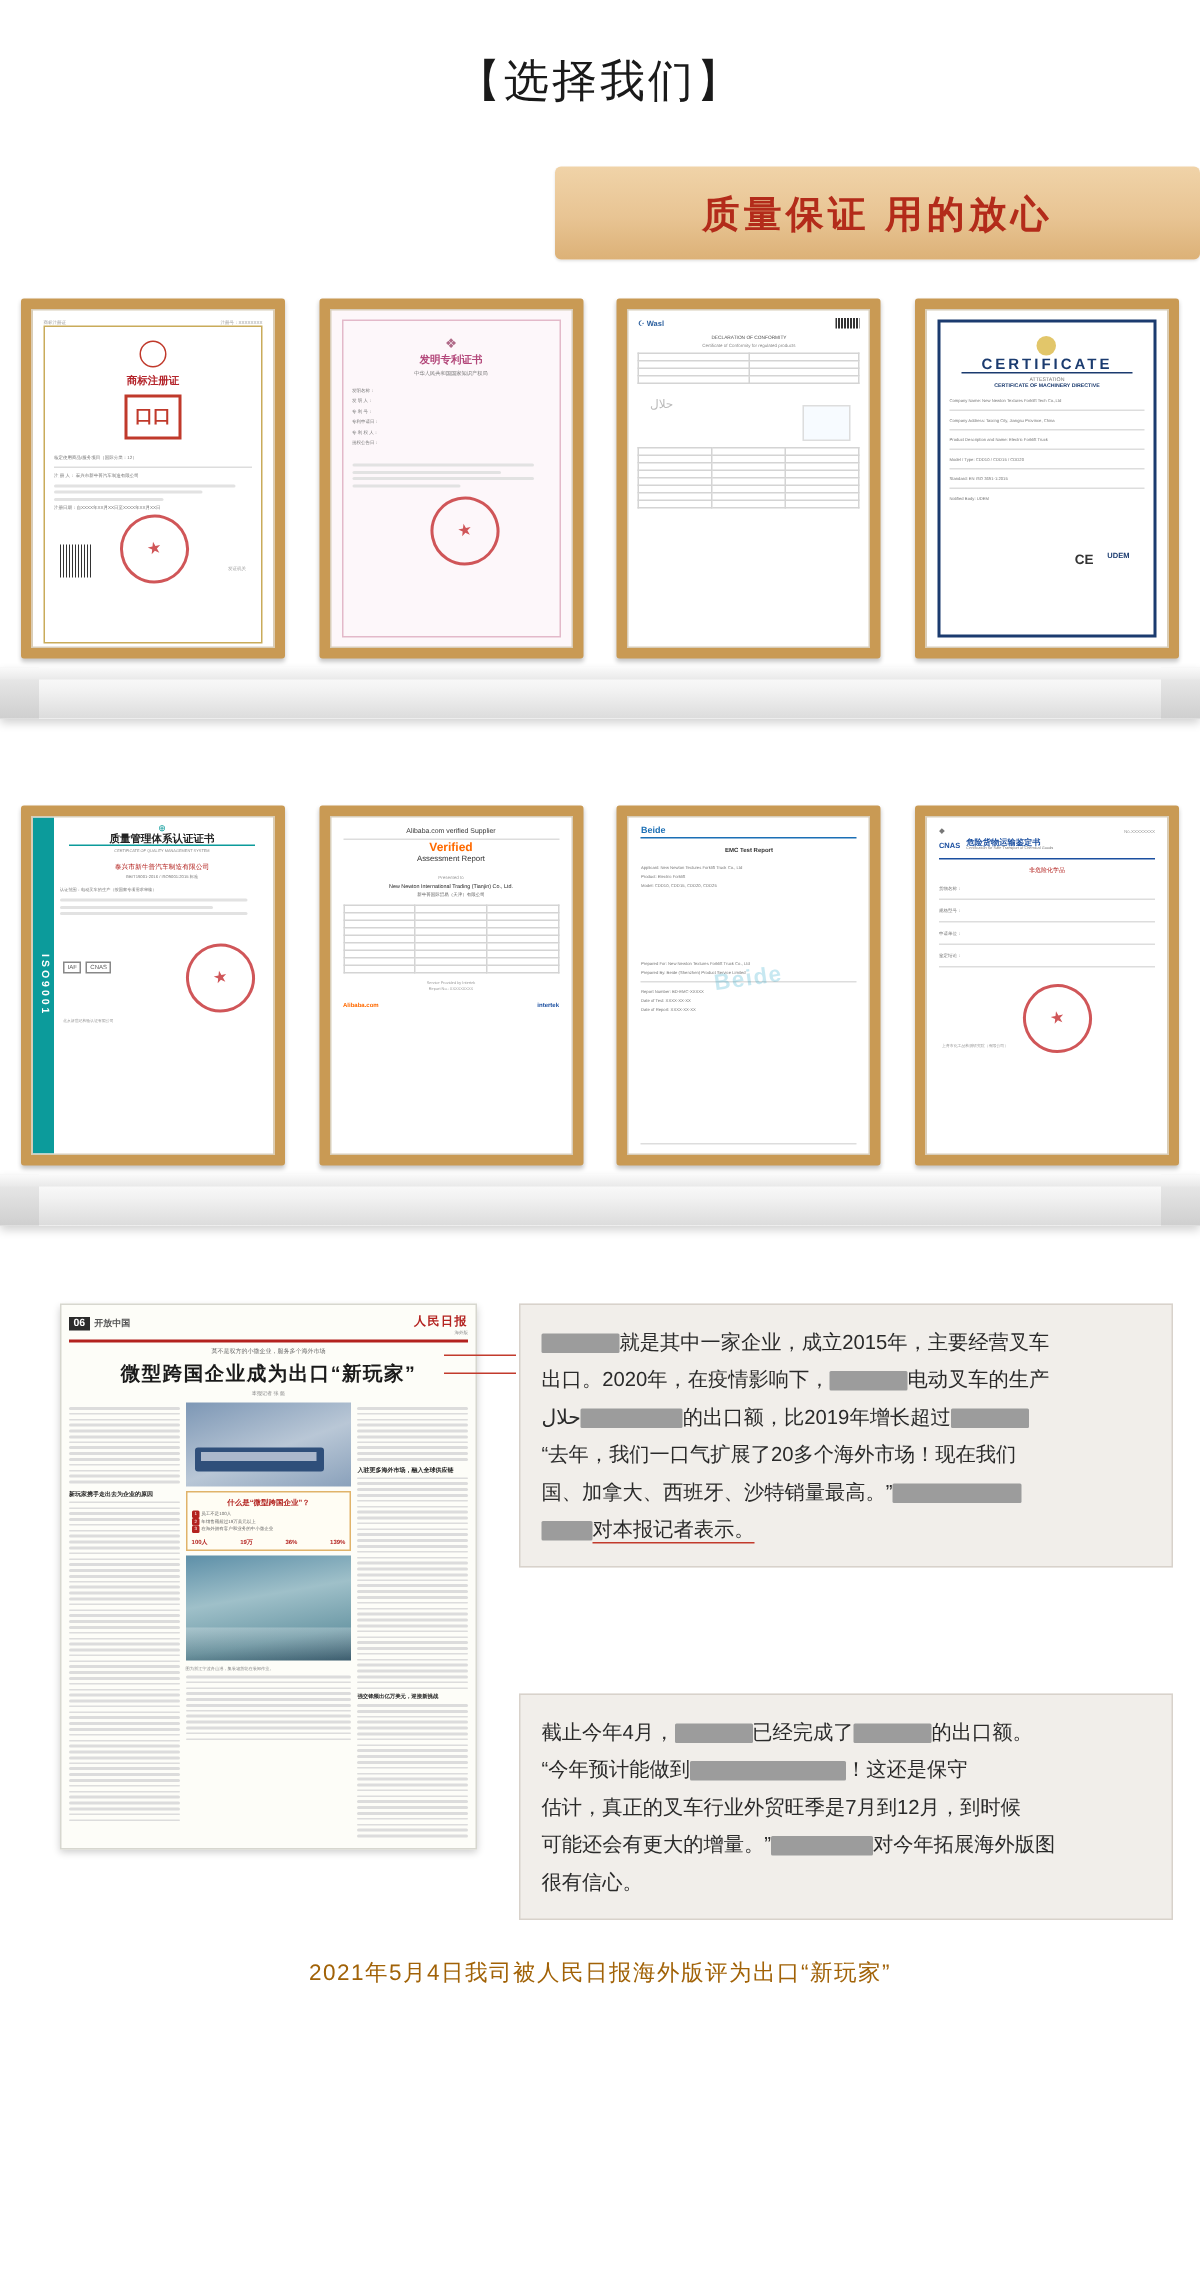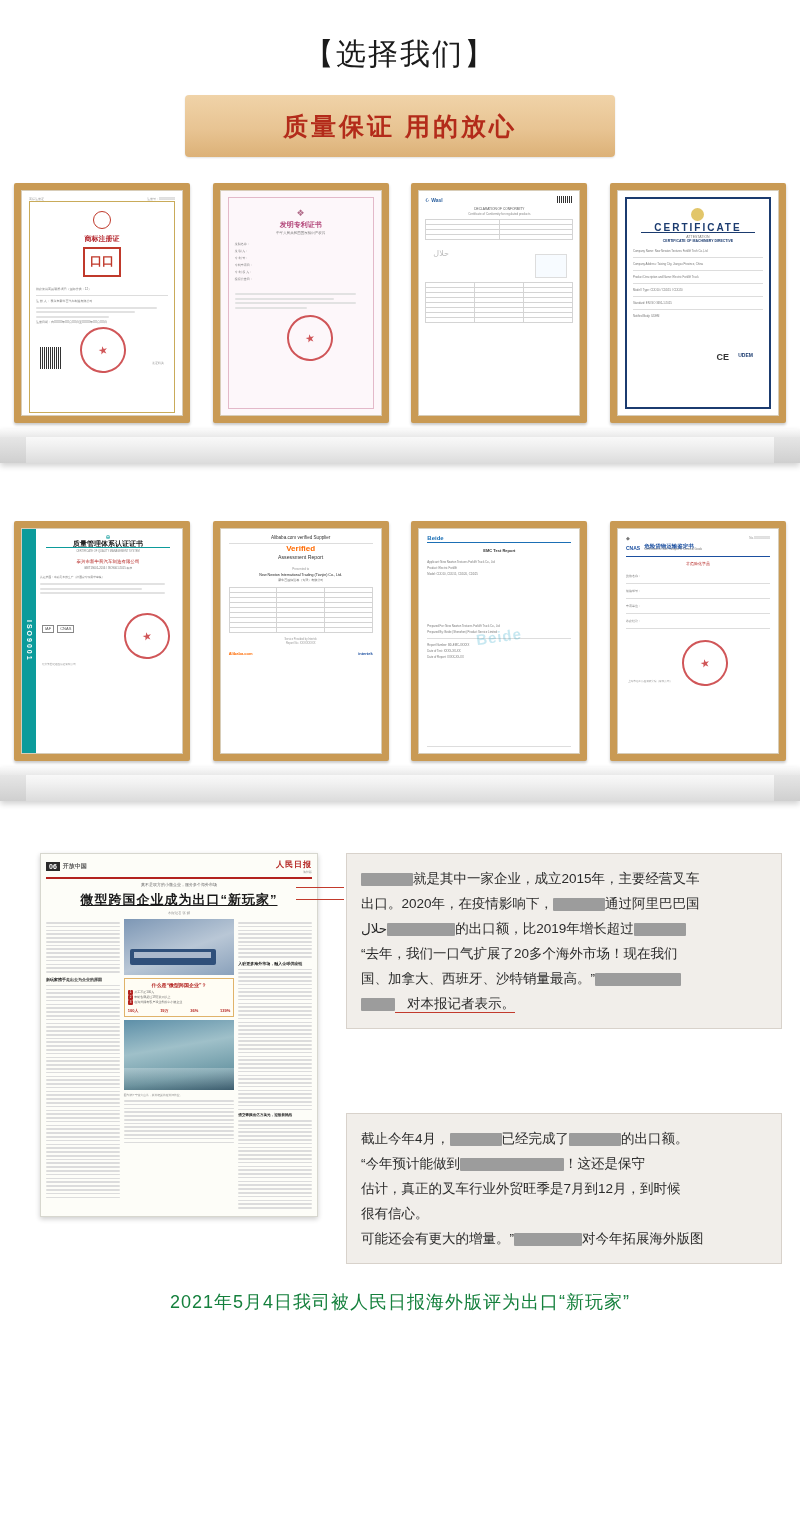--- a/index.html
+++ b/index.html
@@ -6,21 +6,21 @@
   body{
     width:800px;height:1520px;background:#ffffff;
     font-family:"Liberation Sans","DejaVu Sans",sans-serif;
     color:#222;overflow:hidden;position:relative;
   }
   
   .page-title{
     text-align:center;font-size:30px;font-weight:normal;letter-spacing:2px;
     color:#1a1a1a;padding-top:34px;
   }
-  .banner-wrap{display:flex;justify-content:center;margin-top:20px;}
+  .banner-wrap{display:flex;justify-content:flex-end;margin-top:36px;}
   .banner{
     width:430px;height:62px;
     background:linear-gradient(180deg,#f0d3a8 0%,#e8c493 55%,#dcb177 100%);
     border-radius:4px;display:flex;align-items:center;justify-content:center;
     box-shadow:0 1px 2px rgba(0,0,0,.12);
   }
   .banner-text{
     font-size:25px;font-weight:bold;color:#b32b1a;letter-spacing:3px;
   }
   
@@ -100,21 +100,20 @@
     font-size:3px;color:#555;overflow:hidden;
   }
   .np-top{display:flex;align-items:center;justify-content:space-between;}
   .np-pagebox{background:#2b2b2b;color:#fff;font-size:7px;padding:1px 3px;font-weight:bold;}
   .np-name{font-size:8px;font-weight:bold;color:#b3221f;letter-spacing:1px;}
   .np-rule{height:2px;background:#b3221f;margin:3px 0;}
   .np-kicker{text-align:center;font-size:4px;color:#666;margin:3px 0;}
   .np-headline{
     text-align:center;font-size:13px;font-weight:bold;color:#1a1a1a;margin:4px 0 2px;
     letter-spacing:1px;
-    text-decoration:underline;
   }
   .np-byline{text-align:center;font-size:3.4px;color:#888;margin-bottom:4px;}
   .np-cols{display:flex;gap:4px;}
   .np-col{flex:1;}
   .np-col p span{display:block;height:1.6px;background:#dcdcdc;margin:2.2px 0;border-radius:1px;}
   .np-photo{
     height:56px;background:linear-gradient(160deg,#7d97b5,#b9c7d6 55%,#8aa1bb);
     position:relative;overflow:hidden;margin-bottom:3px;
   }
   .np-photo .train{
@@ -147,24 +146,24 @@
   
   .quotes{flex:1;padding-left:28px;position:relative;}
   .qcard{
     background:#f1eeea;border:1px solid #d8d2cb;padding:12px 14px;box-sizing:border-box;
     font-size:13.5px;line-height:25px;color:#2a2a2a;
   }
   .qcard.second{margin-top:84px;}
   .blk{display:inline-block;background:#9c9c9c;border-radius:1px;vertical-align:middle;height:13px;}
   .blk.w1{width:34px}.blk.w2{width:52px}.blk.w3{width:68px}.blk.w4{width:86px}
   .blk.w5{width:104px}
-  .uline{border-bottom:1.5px solid #c23a2c;padding-bottom:1px;padding-left:12px;}
+  .uline{border-bottom:1.5px solid #c23a2c;padding-bottom:1px;}
   .leader{position:absolute;left:-22px;width:48px;height:1px;background:#c23a2c;}
   .caption{
-    text-align:center;font-size:18px;color:#15803d;margin-top:26px;letter-spacing:1px;
+    text-align:center;font-size:15px;color:#a16207;margin-top:26px;letter-spacing:1px;
   }
 </style>
 </head>
 <body>
 
 <div class="page-title">【选择我们】</div>
 
 <div class="banner-wrap">
   <div class="banner">
     <span class="banner-text">质量保证 用的放心</span>
@@ -764,21 +763,21 @@
   </div>
 
   <div class="quotes">
 
     <div class="qcard">
       <div class="leader" style="top:46px;"></div>
       <div>
         <span class="blk w2"></span><span>就是其中一家企业，成立2015年，主要经营叉车</span>
       </div>
       <div>
-        <span>出口。2020年，在疫情影响下，</span><span class="blk w2"></span><span>通过阿里巴巴国</span>
+        <span>出口。2020年，在疫情影响下，</span><span class="blk w2"></span><span>电动叉车的生产</span>
       </div>
       <div>
         <span>حلال</span><span class="blk w3"></span><span>的出口额，比2019年增长超过</span><span class="blk w2"></span>
       </div>
       <div>“去年，我们一口气扩展了20多个海外市场！现在我们</div>
       <div>
         <span>国、加拿大、西班牙、沙特销量最高。”</span><span class="blk w4"></span>
       </div>
       <div>
         <span class="blk w1"></span><span class="uline">对本报记者表示。</span>
@@ -787,22 +786,22 @@
 
     <div class="qcard second">
       <div class="leader" style="top:34px;"></div>
       <div>
         <span>截止今年4月，</span><span class="blk w2"></span><span>已经完成了</span><span class="blk w2"></span><span>的出口额。</span>
       </div>
       <div>
         <span>“今年预计能做到</span><span class="blk w5"></span><span>！这还是保守</span>
       </div>
       <div>估计，真正的叉车行业外贸旺季是7月到12月，到时候</div>
-      <div>很有信心。</div>
       <div>
         <span>可能还会有更大的增量。”</span><span class="blk w3"></span><span>对今年拓展海外版图</span>
       </div>
+      <div>很有信心。</div>
     </div>
 
   </div>
 </div>
 
 <div class="caption">2021年5月4日我司被人民日报海外版评为出口“新玩家”</div>
 
 </body></html>

